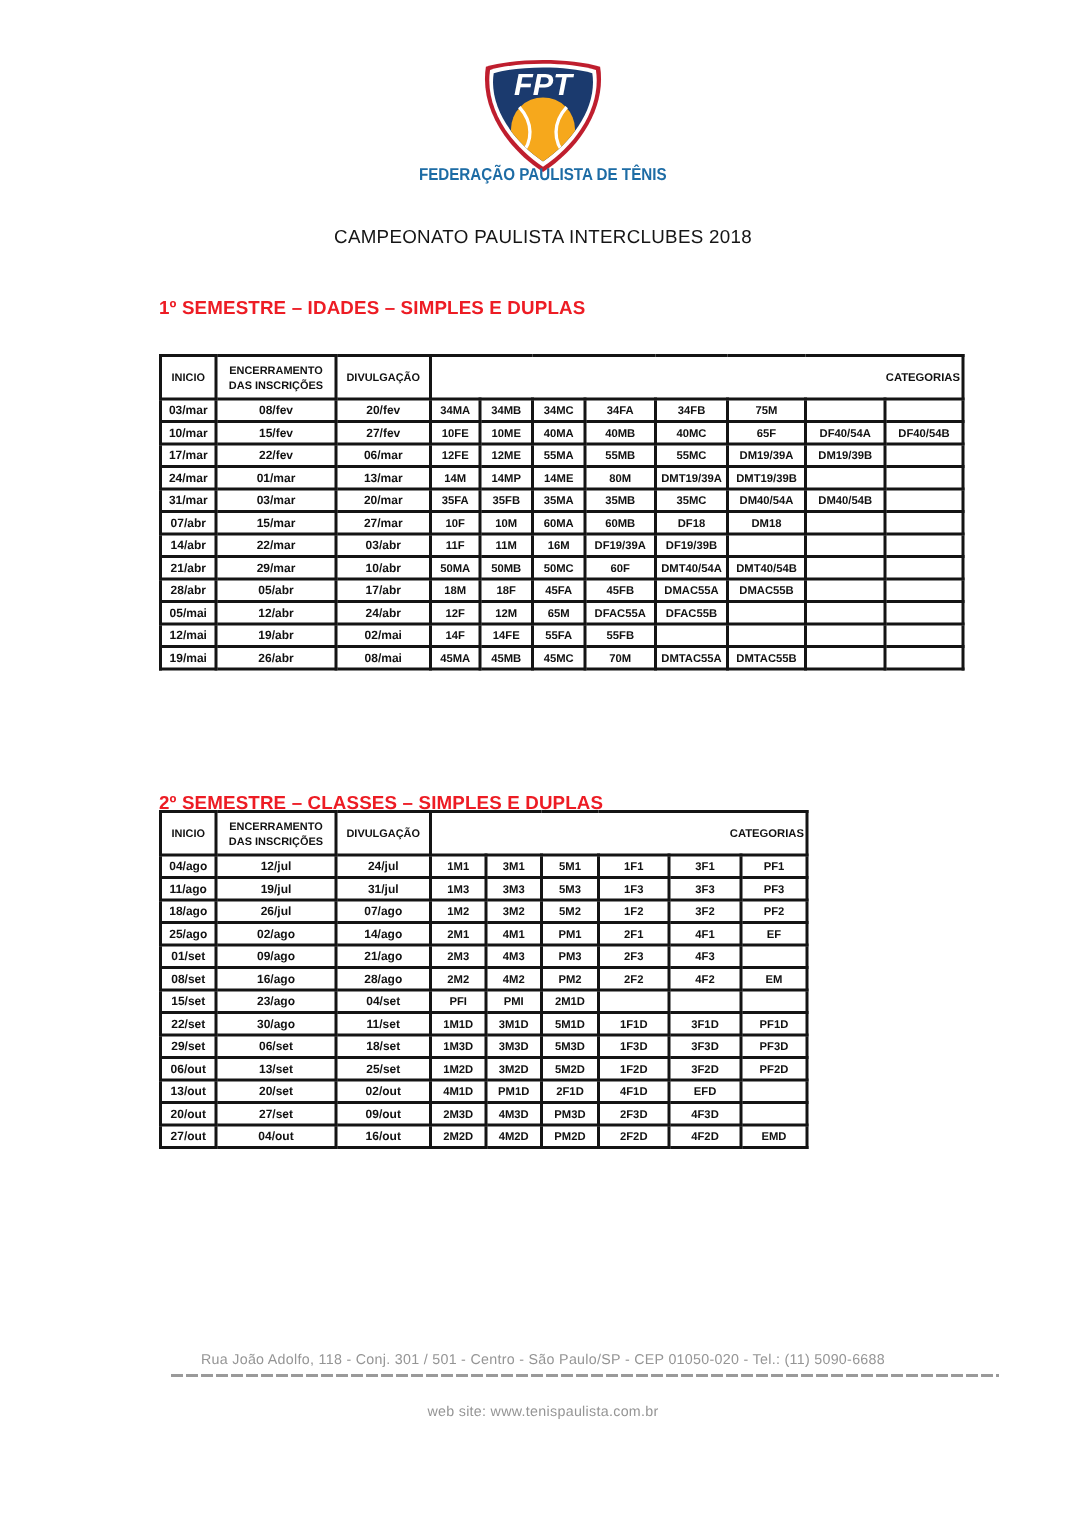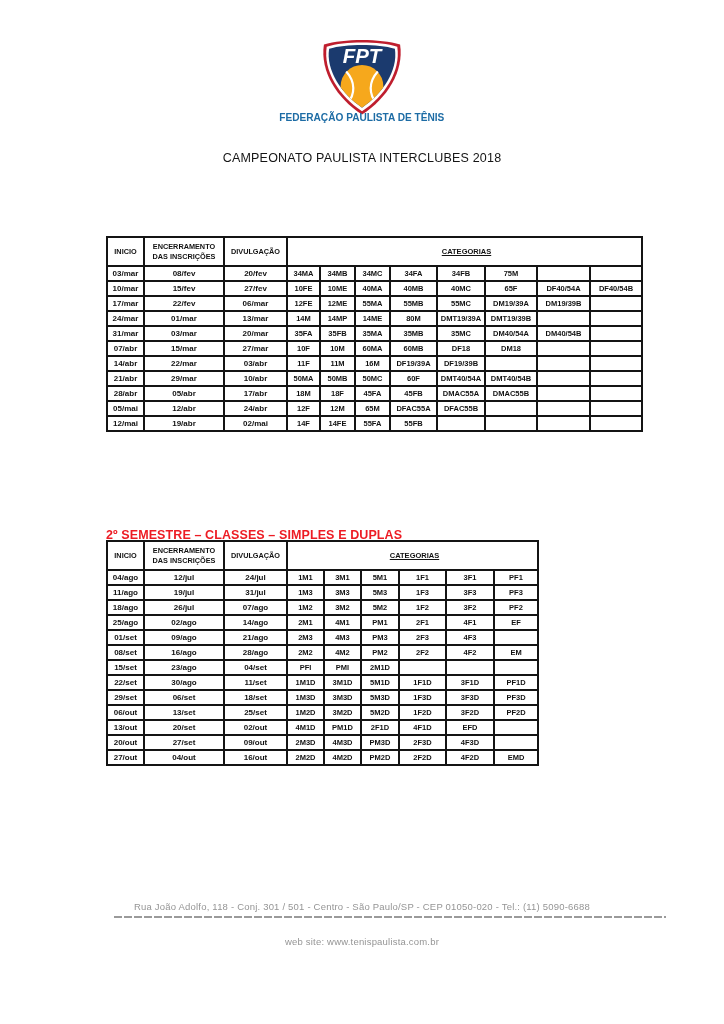--- a/index.html
+++ b/index.html
@@ -31,21 +31,21 @@
 
   
   table { position:absolute; left:106px; border-collapse:collapse; table-layout:fixed; }
   #table1 { top:236px; }
   #table2 { top:540px; }
   th, td {
     border:2px solid #141414; font-weight:bold; text-align:center;
     padding:0 1px; font-size:7.5px; color:#111; white-space:nowrap; overflow:hidden;
   }
   thead th { height:29px; font-size:7.3px; line-height:1.25; }
-  th.cat-head { text-align:center; padding-left:5px; font-size:7.5px;text-decoration:underline; }
+  th.cat-head { text-align:right; padding-left:5px; font-size:7.5px; }
   th.enc-head { white-space:normal; padding:0 4px;border-radius:10px; }
   tbody td { height:15px; }
   tbody td.date { font-size:8px; }
 
   
   .footer-rule {
     position:absolute; top:916px; left:114px; width:552px; height:2px;
     background:repeating-linear-gradient(90deg,#9a9a9a 0 8px, transparent 8px 10px);
   }
   .footer-address {
@@ -79,20 +79,21 @@
       </g>
       <text x="50" y="27" text-anchor="middle" fill="#ffffff" font-size="22" font-weight="bold" font-style="italic">FPT</text>
     </svg>
   </div>
   <div class="org-name">
     <span>FEDERAÇÃO PAULISTA DE TÊNIS</span>
   </div>
 
   <div class="doc-title">CAMPEONATO PAULISTA INTERCLUBES 2018</div>
 
+  <div class="sem-heading h1">1º SEMESTRE – IDADES – SIMPLES E DUPLAS</div>
   <table id="table1">
     <colgroup>
       <col style="width:37px">
         <col style="width:80px">
         <col style="width:63px">
       <col style="width:33px">
         <col style="width:35px">
         <col style="width:35px">
       <col style="width:47px">
         <col style="width:48px">
@@ -245,20 +246,33 @@
           <td class="date">02/mai</td>
           <td>14F</td>
           <td>14FE</td>
           <td>55FA</td>
           <td>55FB</td>
           <td></td>
           <td></td>
           <td></td>
           <td></td>
         </tr>
+        <tr>
+          <td class="date">19/mai</td>
+          <td class="date">26/abr</td>
+          <td class="date">08/mai</td>
+          <td>45MA</td>
+          <td>45MB</td>
+          <td>45MC</td>
+          <td>70M</td>
+          <td>DMTAC55A</td>
+          <td>DMTAC55B</td>
+          <td></td>
+          <td></td>
+        </tr>
       </tbody>
   </table>
 
   <div class="sem-heading h2">2º SEMESTRE – CLASSES – SIMPLES E DUPLAS</div>
   <table id="table2">
     <colgroup>
       <col style="width:37px">
         <col style="width:80px">
         <col style="width:63px">
       <col style="width:37px">

